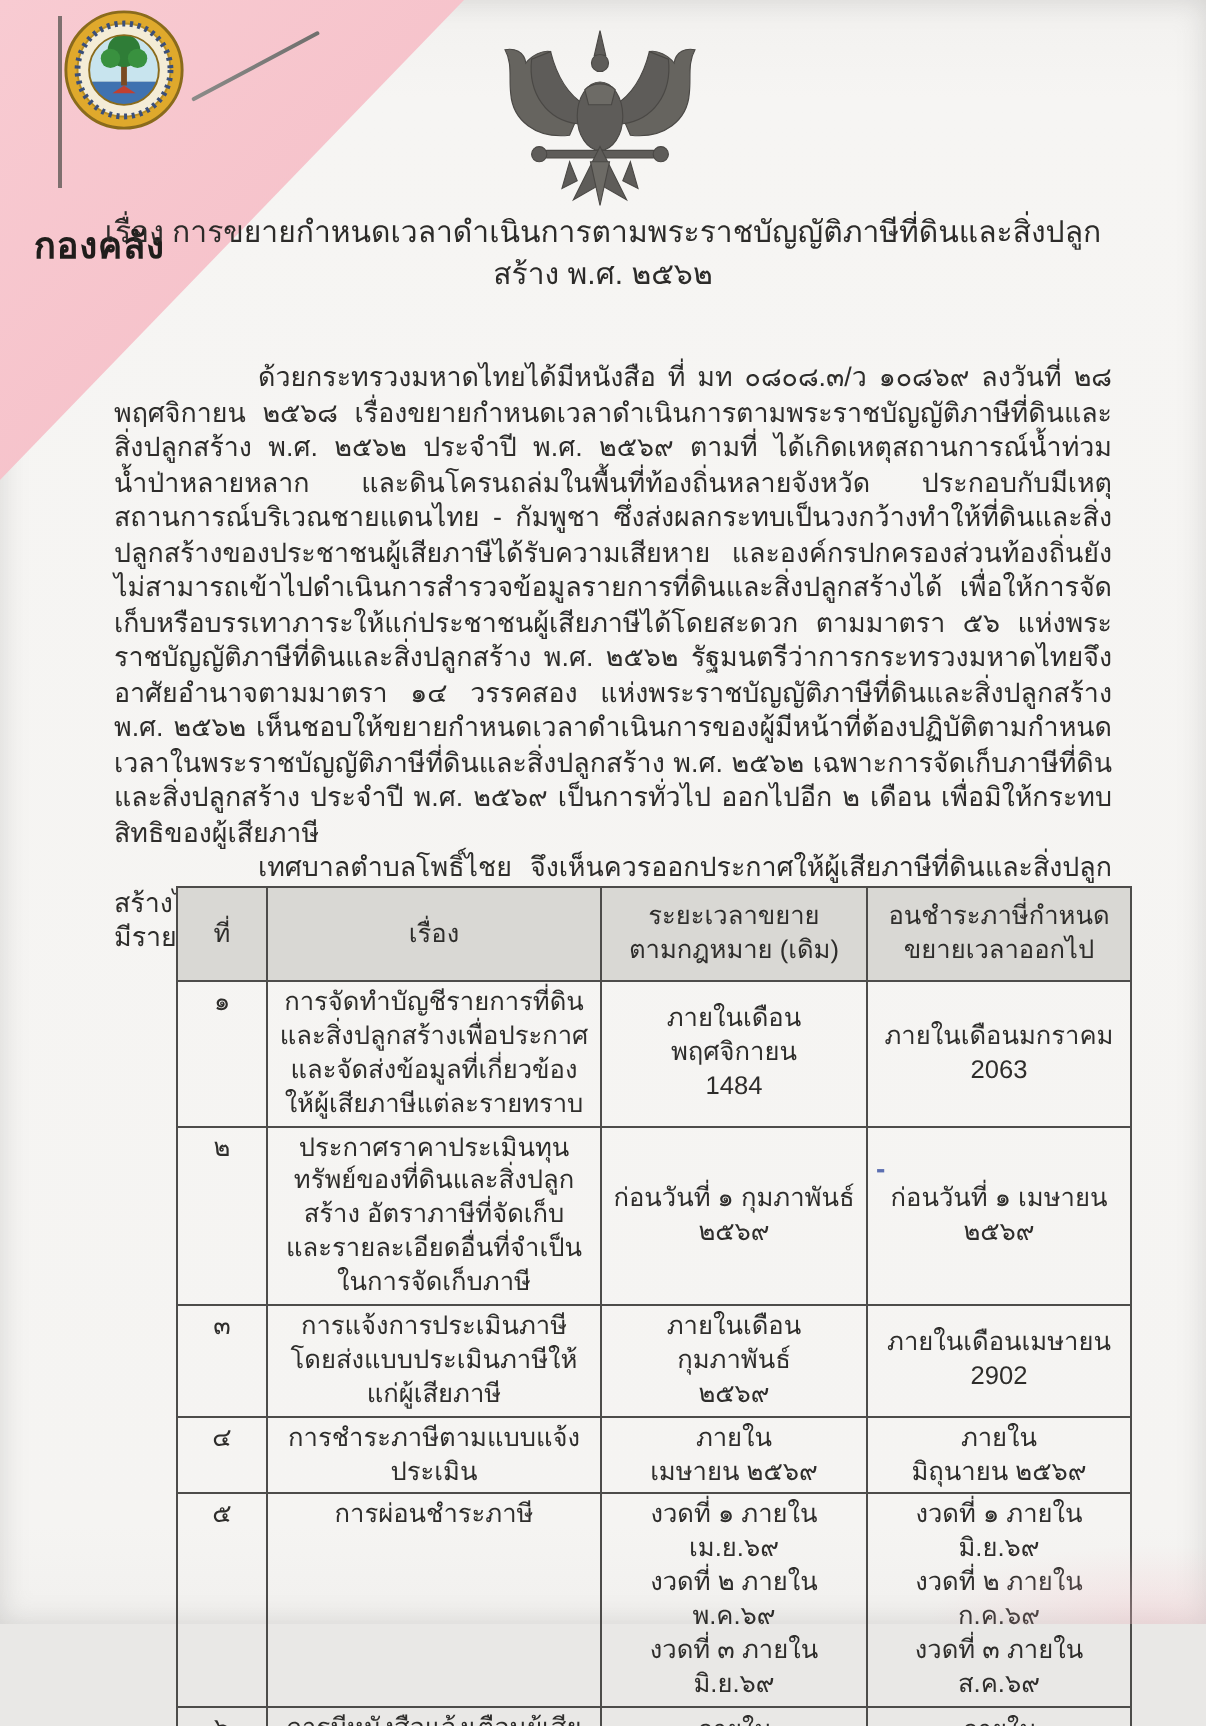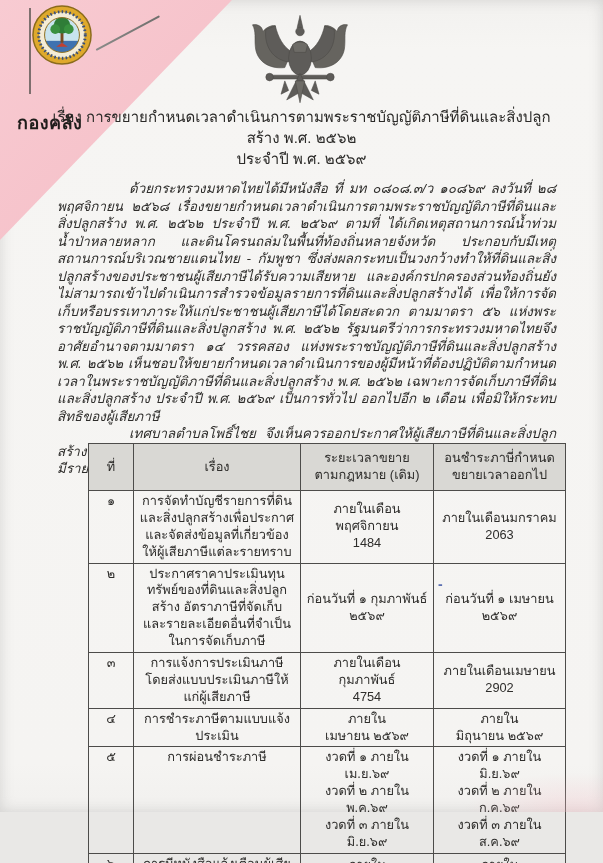--- a/index.html
+++ b/index.html
@@ -37,21 +37,21 @@
   
   .garuda{position:absolute;left:243px;top:12px;width:114px;height:96px;}
   
   .title-block{
     position:absolute;left:40px;top:106px;width:523px;
     text-align:center;color:#2c2b29;font-size:15px;line-height:21px;
   }
   
   .body-block{
     position:absolute;left:57px;top:180px;width:499px;
-    color:#2e2d2b;font-size:13.4px;line-height:17.5px;text-align:justify;font-style:italic;
+    color:#2e2d2b;font-size:13.4px;line-height:17.5px;text-align:justify;
   }
   .body-block p{margin:0;text-indent:72px;}
   
   .tax-table{
     position:absolute;left:88px;top:443px;
     border-collapse:collapse;table-layout:fixed;width:477px;
     font-size:12.8px;color:#2e2d2b;line-height:1.32;
   }
   .tax-table th,.tax-table td{
     border:1px solid #4d4c4a;padding:2px 5px;white-space:pre-line;
@@ -135,21 +135,20 @@
       <path d="M60 64 L46 92 L60 84 L74 92 Z"></path>
       <path d="M55 72 L60 95 L65 72 Z" fill="#6d6b66"></path>
 
       <path d="M44 72 L40 86 L48 82 Z"></path>
       <path d="M76 72 L80 86 L72 82 Z"></path>
     </g>
   </svg>
 
   <div class="title-block">
     <div>เรื่อง การขยายกำหนดเวลาดำเนินการตามพระราชบัญญัติภาษีที่ดินและสิ่งปลูกสร้าง พ.ศ. ๒๕๖๒</div>
-    <div>ประจำปี พ.ศ. ๒๕๖๙</div>
   </div>
 
   <div class="body-block">
     <p>ด้วยกระทรวงมหาดไทยได้มีหนังสือ ที่ มท ๐๘๐๘.๓/ว ๑๐๘๖๙ ลงวันที่ ๒๘ พฤศจิกายน ๒๕๖๘ เรื่องขยายกำหนดเวลาดำเนินการตามพระราชบัญญัติภาษีที่ดินและสิ่งปลูกสร้าง พ.ศ. ๒๕๖๒ ประจำปี พ.ศ. ๒๕๖๙ ตามที่ ได้เกิดเหตุสถานการณ์น้ำท่วม น้ำป่าหลายหลาก และดินโครนถล่มในพื้นที่ท้องถิ่นหลายจังหวัด ประกอบกับมีเหตุสถานการณ์บริเวณชายแดนไทย - กัมพูชา ซึ่งส่งผลกระทบเป็นวงกว้างทำให้ที่ดินและสิ่งปลูกสร้างของประชาชนผู้เสียภาษีได้รับความเสียหาย และองค์กรปกครองส่วนท้องถิ่นยังไม่สามารถเข้าไปดำเนินการสำรวจข้อมูลรายการที่ดินและสิ่งปลูกสร้างได้ เพื่อให้การจัดเก็บหรือบรรเทาภาระให้แก่ประชาชนผู้เสียภาษีได้โดยสะดวก ตามมาตรา ๕๖ แห่งพระราชบัญญัติภาษีที่ดินและสิ่งปลูกสร้าง พ.ศ. ๒๕๖๒ รัฐมนตรีว่าการกระทรวงมหาดไทยจึงอาศัยอำนาจตามมาตรา ๑๔ วรรคสอง แห่งพระราชบัญญัติภาษีที่ดินและสิ่งปลูกสร้าง พ.ศ. ๒๕๖๒ เห็นชอบให้ขยายกำหนดเวลาดำเนินการของผู้มีหน้าที่ต้องปฏิบัติตามกำหนดเวลาในพระราชบัญญัติภาษีที่ดินและสิ่งปลูกสร้าง พ.ศ. ๒๕๖๒ เฉพาะการจัดเก็บภาษีที่ดินและสิ่งปลูกสร้าง ประจำปี พ.ศ. ๒๕๖๙ เป็นการทั่วไป ออกไปอีก ๒ เดือน เพื่อมิให้กระทบสิทธิของผู้เสียภาษี</p>
     <p>เทศบาลตำบลโพธิ์ไชย จึงเห็นควรออกประกาศให้ผู้เสียภาษีที่ดินและสิ่งปลูกสร้างได้ทราบถึงกรอบระยะเวลาในการดำเนินการจัดเก็บภาษี ประจำปี พ.ศ. ๒๕๖๙ โดยมีรายละเอียด ดังนี้</p>
   </div>
 
   <table class="tax-table">
     <colgroup>
       <col class="c1">
@@ -181,21 +180,21 @@
           <td>ประกาศราคาประเมินทุนทรัพย์ของที่ดินและสิ่งปลูกสร้าง อัตราภาษีที่จัดเก็บ และรายละเอียดอื่นที่จำเป็น ในการจัดเก็บภาษี</td>
           <td>ก่อนวันที่ ๑ กุมภาพันธ์
 ๒๕๖๙</td>
           <td>ก่อนวันที่ ๑ เมษายน
 ๒๕๖๙</td>
         </tr>
         <tr>
           <td>๓</td>
           <td>การแจ้งการประเมินภาษี โดยส่งแบบประเมินภาษีให้แก่ผู้เสียภาษี</td>
           <td>ภายในเดือนกุมภาพันธ์
-4754</td>
+๒๕๖๙</td>
           <td>ภายในเดือนเมษายน 2902</td>
         </tr>
         <tr>
           <td>๔</td>
           <td>การชำระภาษีตามแบบแจ้งประเมิน</td>
           <td>ภายใน
 เมษายน ๒๕๖๙</td>
           <td>ภายใน
 มิถุนายน ๒๕๖๙</td>
         </tr>

